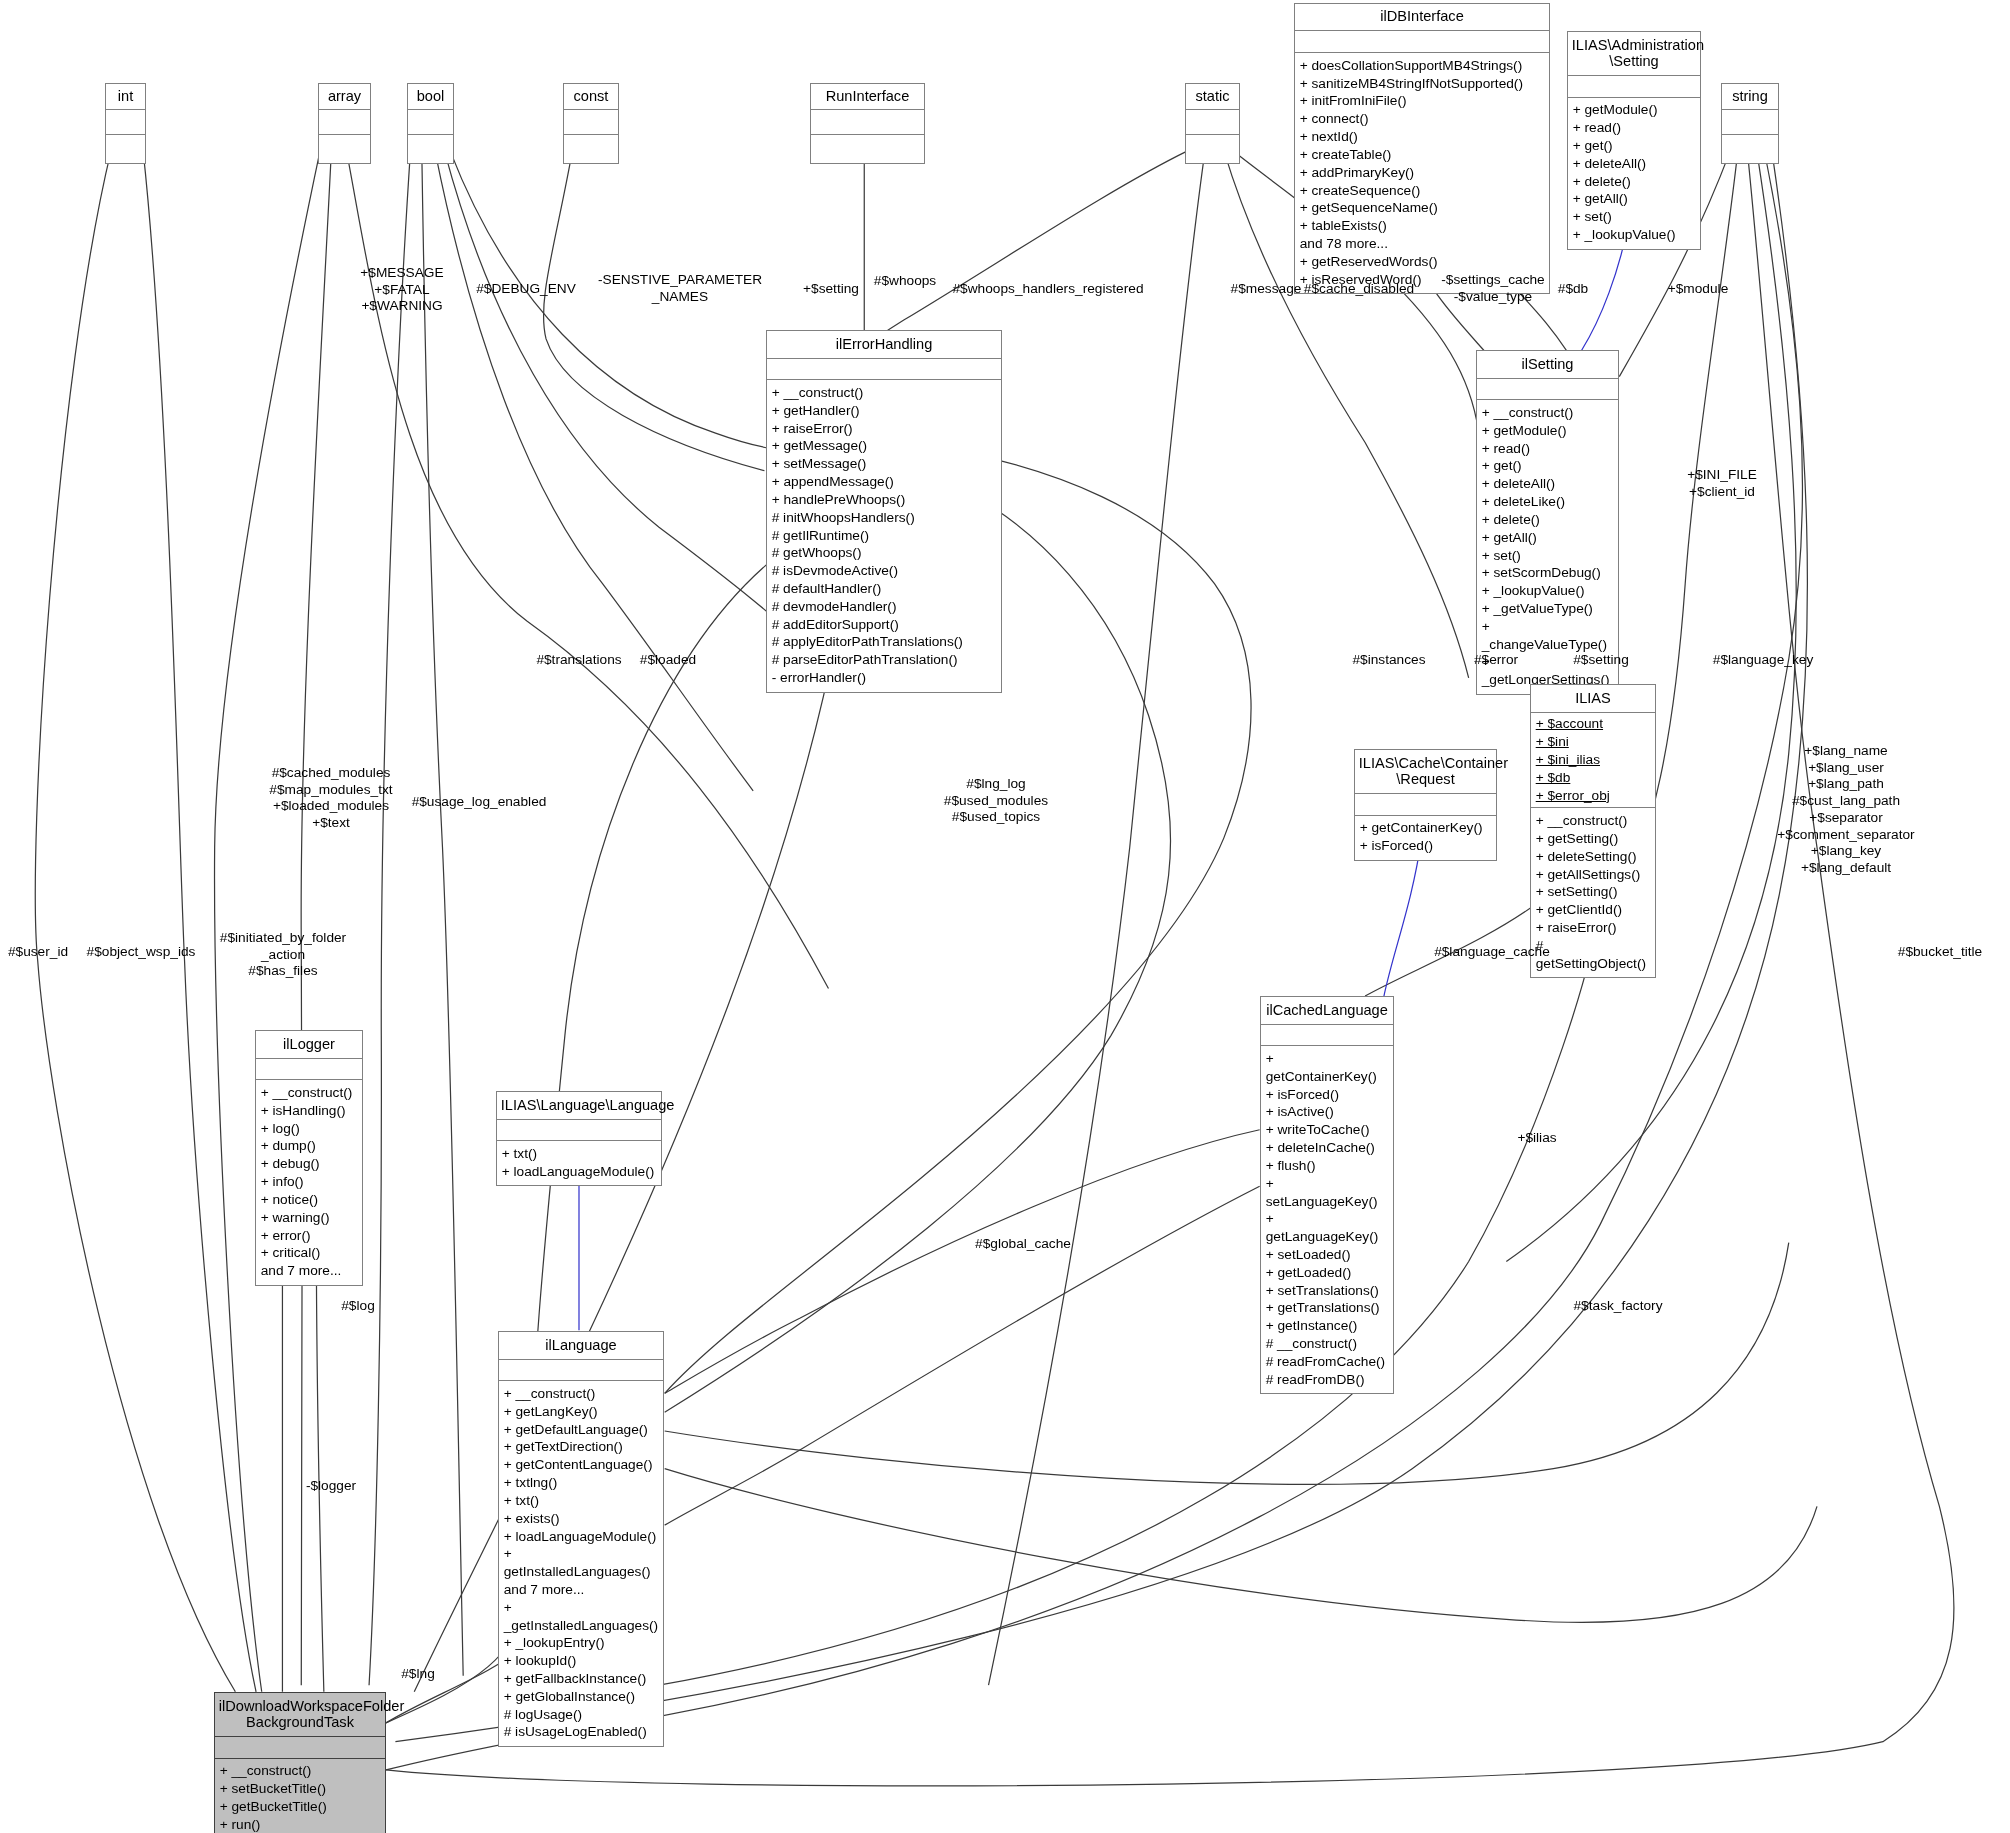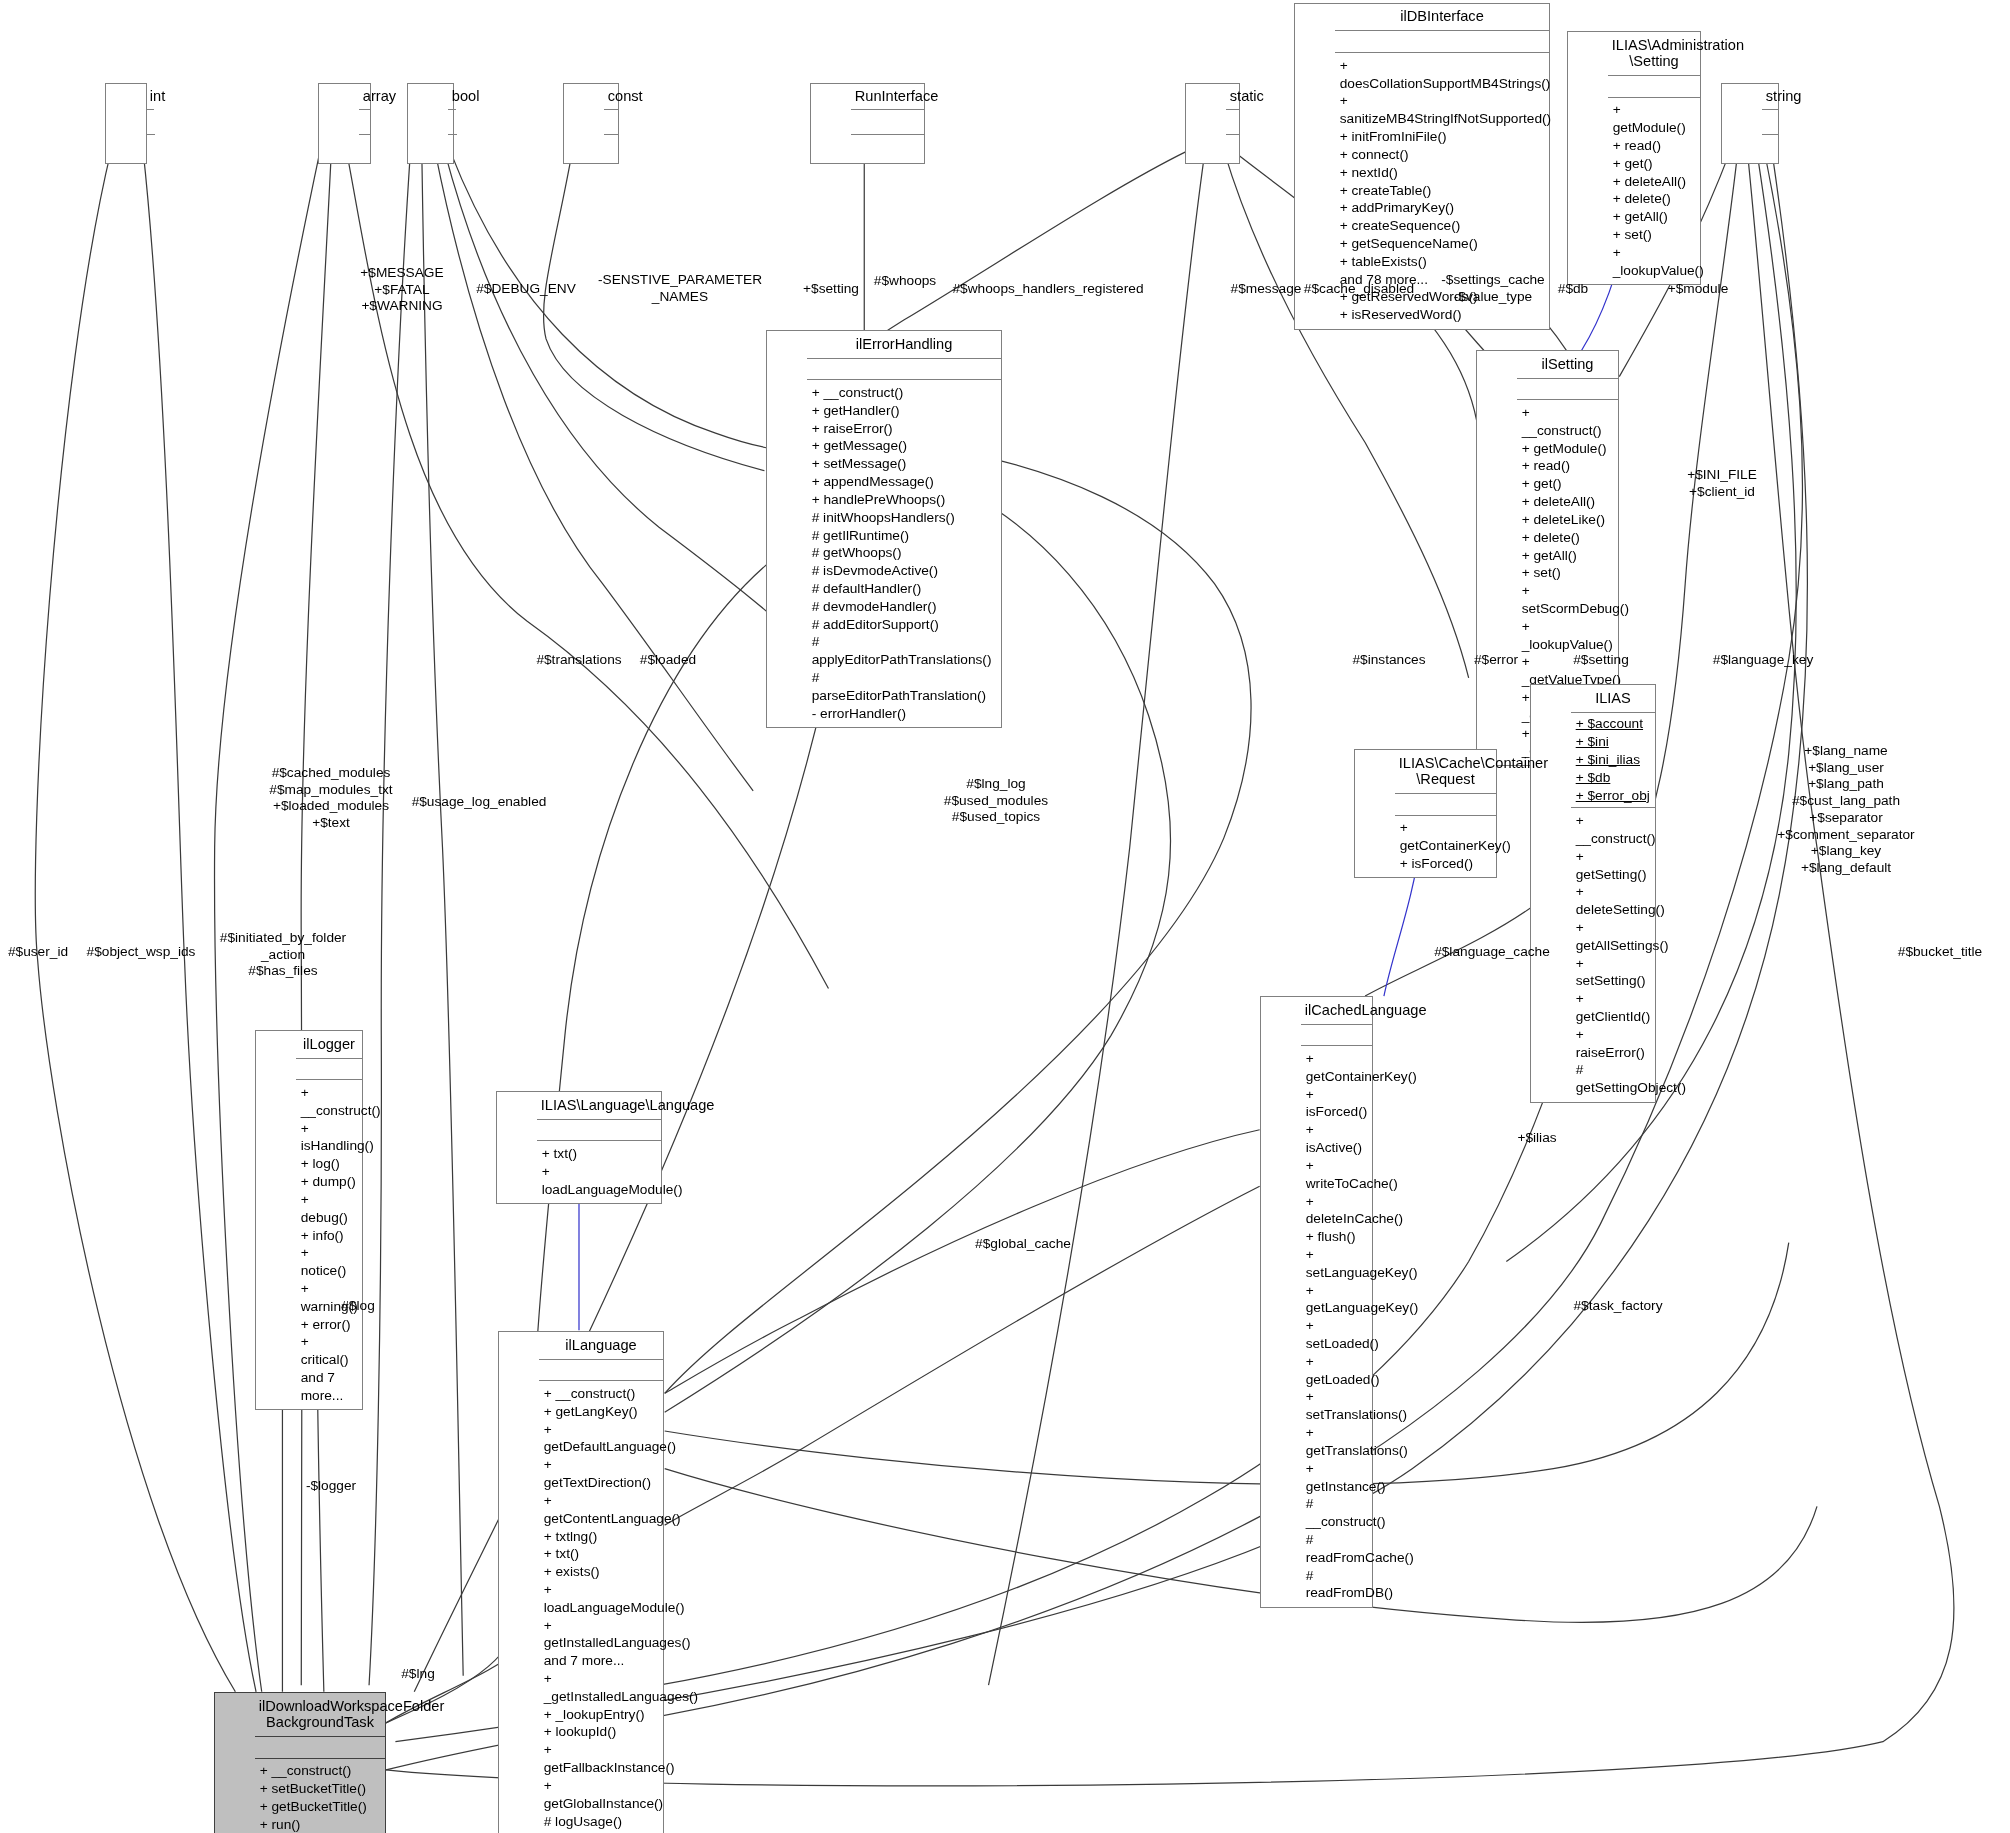--- a/index.html
+++ b/index.html
@@ -25,21 +25,20 @@
     height: 1833px;
     pointer-events: none;
   }
   .node {
     position: absolute;
     border: 0.9px solid #808080;
     background: #ffffff;
     box-sizing: border-box;
     font-size: 14px;
     line-height: 1.0;
-    padding-left: 40px;
   }
   .node.filled {
     background: #bfbfbf;
     border: 0.9px solid #404040;
   }
   .node .title {
     text-align: center;
     padding: 4.7px 3.8px 5.6px 3.8px;
     border-bottom: 0.9px solid #808080;
     font-size: 14.6px;
@@ -267,21 +266,21 @@
 + raiseError()
 # getSettingObject()</div>
       </div>
       <div class="node" style="left: 1354px; top: 749px; width: 143px; min-height: 89px;">
         <div class="title">ILIAS\Cache\Container
 \Request</div>
         <div class="attrs"></div>
         <div class="ops">+ getContainerKey()
 + isForced()</div>
       </div>
-      <div class="node" style="left: 1260px; top: 996px; width: 113px; min-height: 271px;">
+      <div class="node" style="left: 1260px; top: 996px; width: 134px; min-height: 271px;">
         <div class="title">ilCachedLanguage</div>
         <div class="attrs"></div>
         <div class="ops">+ getContainerKey()
 + isForced()
 + isActive()
 + writeToCache()
 + deleteInCache()
 + flush()
 + setLanguageKey()
 + getLanguageKey()

